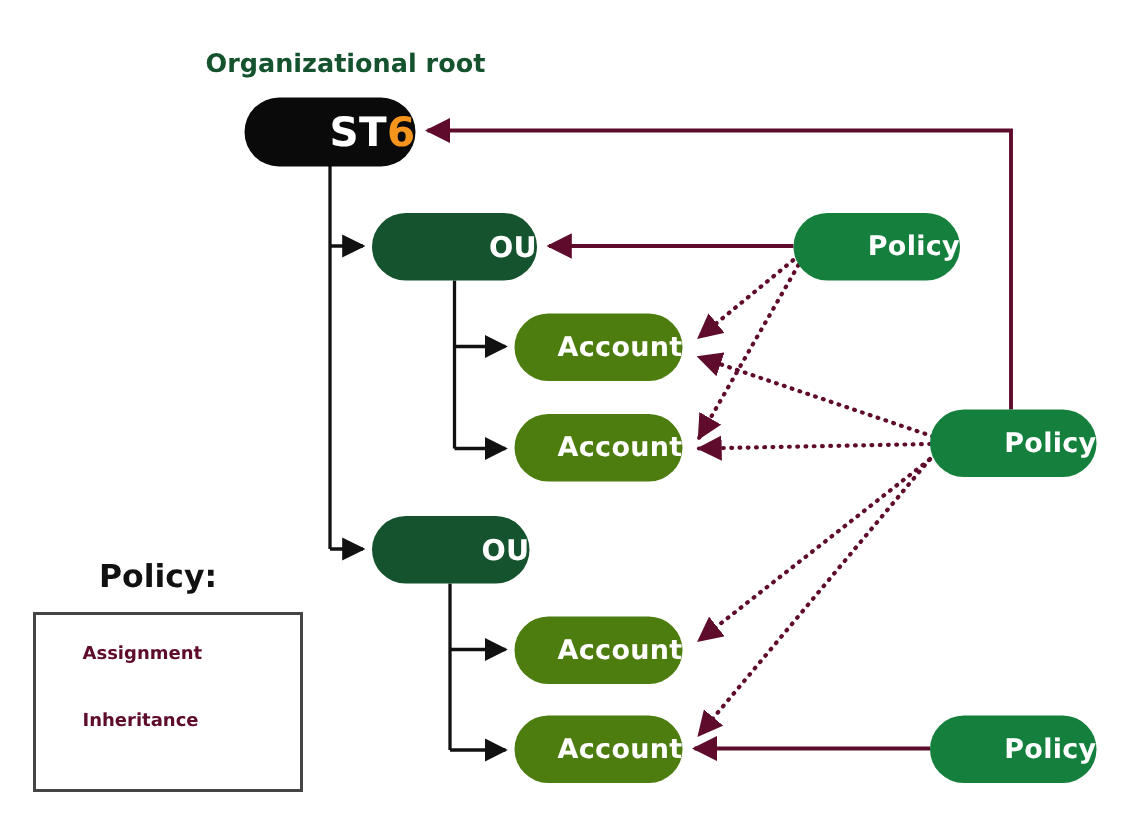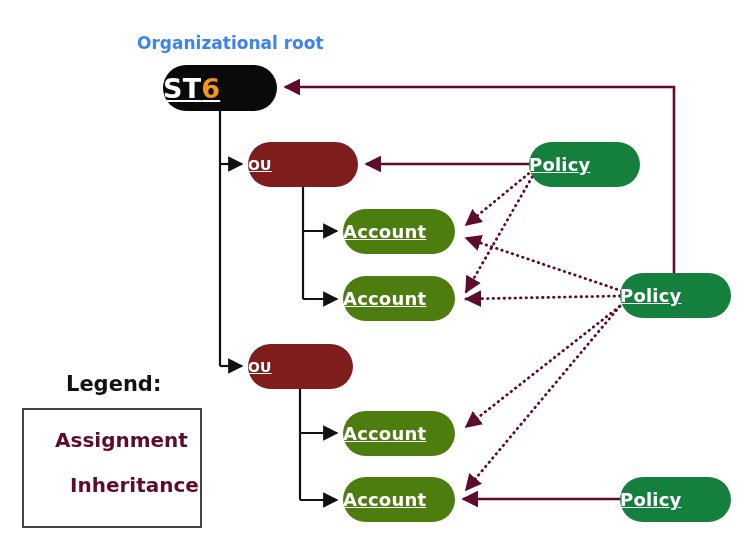--- a/index.html
+++ b/index.html
@@ -17,54 +17,53 @@
   #canvas {
     position: absolute;
     inset: 0;
     width: 750px;
     height: 544px;
   }
   .node {
     position: absolute;
     display: flex;
     align-items: center;
-    justify-content: flex-start;
+    justify-content: flex-end;
     box-sizing: border-box;
     color: #ffffff;
     font-weight: 700;
     letter-spacing: 0.2px;
     user-select: none;
-    text-decoration: underline;
   }
   .node-root {
     background: #0a0a0a;
     border-radius: 26px;
     font-size: 27px;
     font-weight: 800;
   }
   .node-root .lbl-main { color: #ffffff; }
   .node-root .lbl-accent { color: #f6951e; }
   .node-ou {
-    background: #7f1d1d;
+    background: #14532d;
     border-radius: 23px;
-    font-size: 14px;
+    font-size: 19px;
   }
   .node-account {
     background: #4d7c0f;
     border-radius: 23px;
     font-size: 18px;
   }
   .node-policy {
     background: #15803d;
     border-radius: 23px;
     font-size: 18px;
   }
   .caption {
     position: absolute;
-    color: #3b82f6;
+    color: #14532d;
     font-size: 17px;
     font-weight: 700;
     white-space: nowrap;
   }
   .legend-title {
     position: absolute;
     left: 66px;
     top: 372px;
     color: #111111;
     font-size: 21px;
@@ -76,26 +75,26 @@
     top: 408px;
     width: 180px;
     height: 120px;
     border: 2px solid #444444;
     background: #ffffff;
     box-sizing: border-box;
   }
   .legend-label {
     position: absolute;
     color: #5e0b2c;
-    font-size: 20px;
+    font-size: 12px;
     font-weight: 700;
     white-space: nowrap;
   }
   .legend-lbl-assignment { left: 55px; top: 428px; }
-  .legend-lbl-inheritance { left: 70px; top: 473px; }
+  .legend-lbl-inheritance { left: 55px; top: 473px; }
 </style>
 </head>
 <body>
 
 <svg id="canvas" viewBox="0 0 750 544">
   <defs>
     <marker id="arrow-black" viewBox="0 0 10 10" refX="9" refY="5" markerWidth="7" markerHeight="7" orient="auto-start-reverse">
       <path d="M 0 0 L 10 5 L 0 10 z" fill="#111111"></path>
     </marker>
     <marker id="arrow-maroon" viewBox="0 0 10 10" refX="9" refY="5" markerWidth="6.5" markerHeight="6.5" orient="auto-start-reverse">
@@ -178,16 +177,16 @@
 </div>
 
 <div class="node node-policy" style="left:620px; top:273px; width:111px; height:45px;">
   <span>Policy</span>
 </div>
 
 <div class="node node-policy" style="left:620px; top:477px; width:111px; height:45px;">
   <span>Policy</span>
 </div>
 
-<div class="legend-title">Legend:</div>
+<div class="legend-title">Policy:</div>
 <div class="legend-box"></div>
 <div class="legend-label legend-lbl-assignment">Assignment</div>
 <div class="legend-label legend-lbl-inheritance">Inheritance</div>
 
 </body></html>

